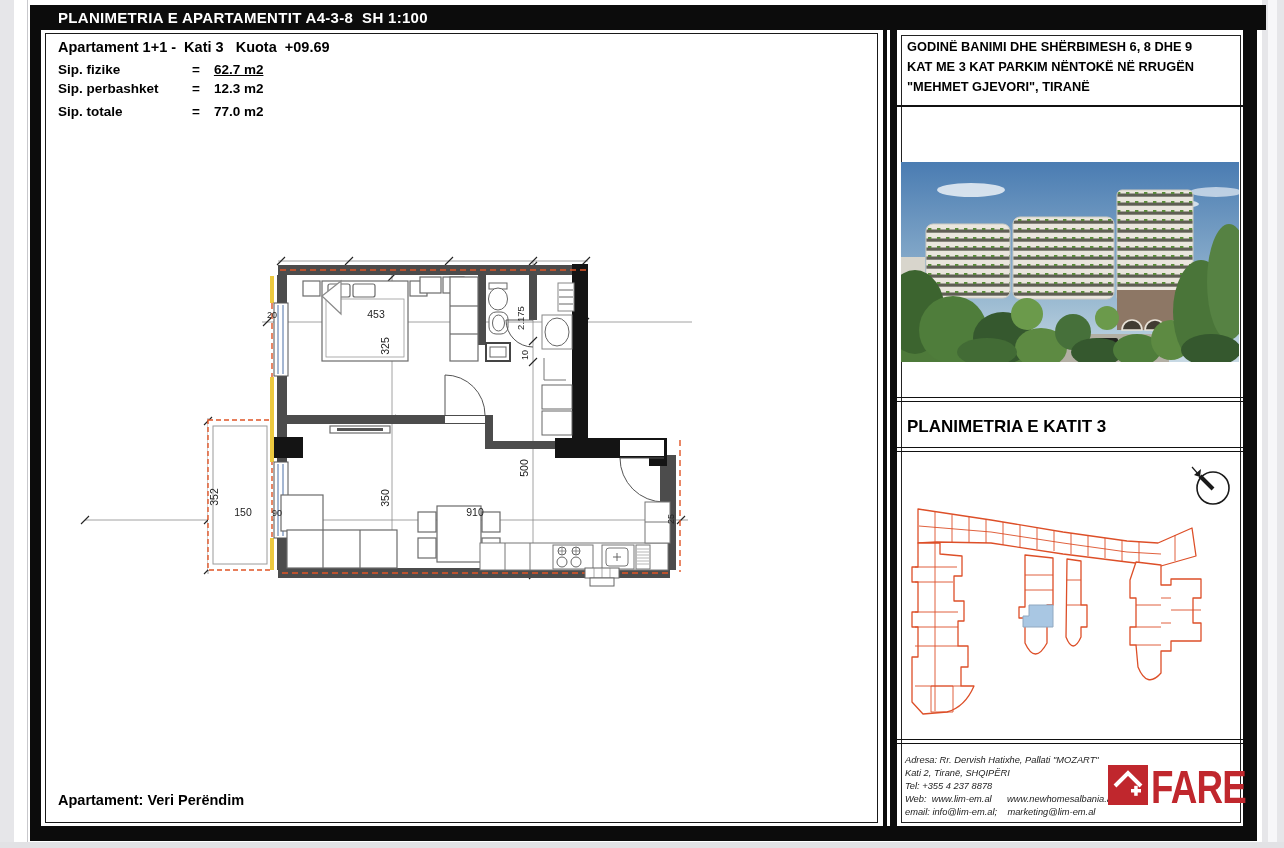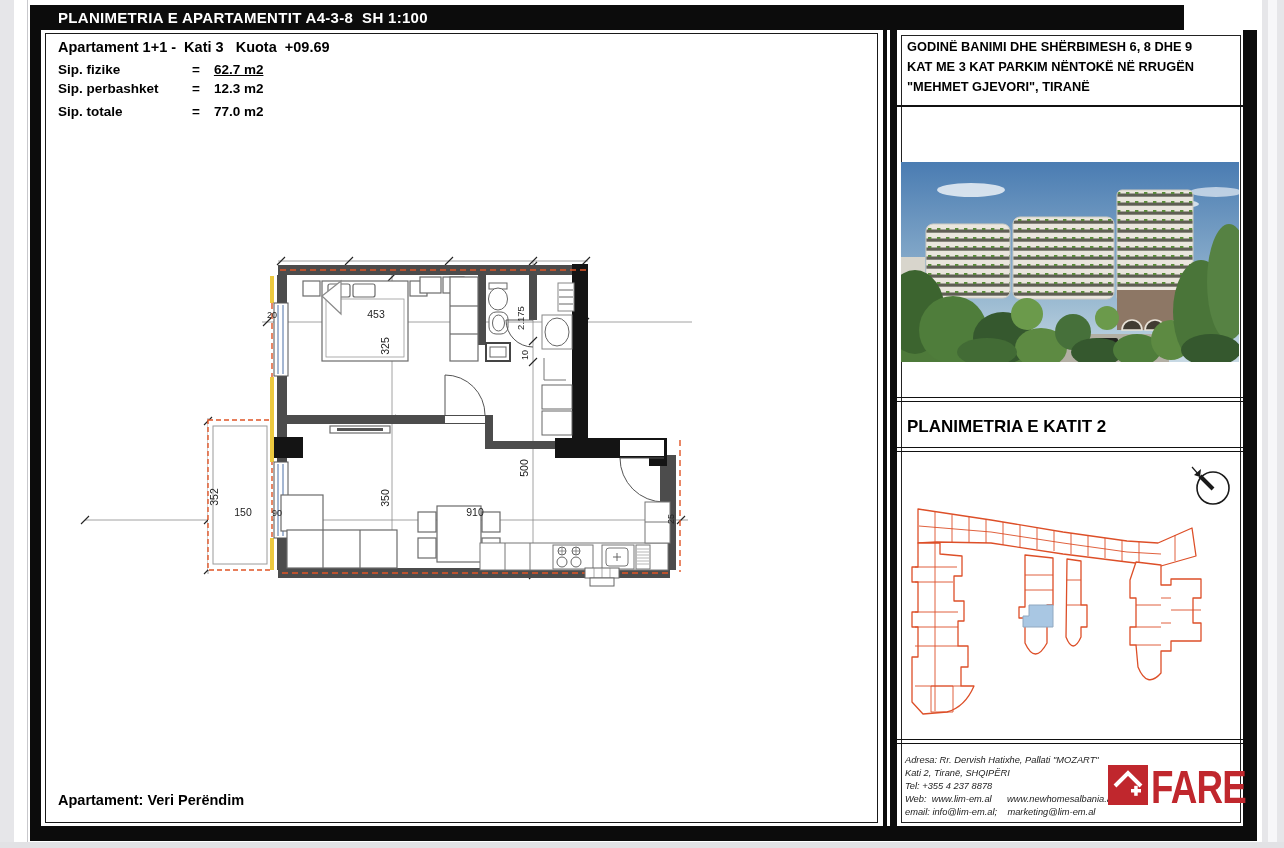--- a/index.html
+++ b/index.html
@@ -1,21 +1,21 @@
 <!DOCTYPE html>
 <html><head>
 <meta charset="utf-8">
 <style>
   html,body{margin:0;padding:0;}
   body{width:1284px;height:848px;background:#e6e6e9;font-family:"Liberation Sans",sans-serif;position:relative;overflow:hidden;}
   .abs{position:absolute;}
   .sheet{left:14px;top:0;width:1248px;height:842px;background:#ffffff;}
   .grayline{background:#c9c9cd;}
   .blackbar{background:#0c0c0c;}
-  .title-bar{left:30px;top:5px;width:1148px;height:25px;background:#0c0c0c;padding-left:6px;}
+  .title-bar{left:30px;top:5px;width:1236px;height:25px;background:#0c0c0c;}
   .title-text{left:28px;top:0;line-height:25px;color:#ffffff;font-weight:bold;font-size:15px;letter-spacing:.3px;white-space:pre;}
   .inner-border{border:1.5px solid #1a1a1a;}
   .info-title{left:58px;top:39px;font-size:14.5px;font-weight:bold;white-space:pre;}
   .info-row{font-size:13.5px;font-weight:bold;white-space:pre;}
   .orient{left:58px;top:792px;font-size:14.5px;font-weight:bold;}
   .desc-line{left:907px;font-size:12.8px;font-weight:bold;white-space:pre;}
   .divline{background:#111;height:1.5px;}
   .katit{left:907px;top:417px;font-size:17px;font-weight:bold;}
   .foot-line{left:905px;font-size:9.3px;font-style:italic;color:#1c1c1c;white-space:pre;}
   .fare-text{left:1151px;top:760px;font-size:46px;font-weight:bold;color:#c0272d;transform:scaleX(.80);transform-origin:left top;letter-spacing:-1px;}
@@ -283,21 +283,21 @@
     <ellipse cx="300" cy="150" rx="28" ry="52" fill="#4a7539"></ellipse>
     <ellipse cx="328" cy="120" rx="22" ry="58" fill="#568243"></ellipse>
     <ellipse cx="310" cy="188" rx="30" ry="16" fill="#35582e"></ellipse>
     <ellipse cx="206" cy="156" rx="12" ry="12" fill="#6b9a4b"></ellipse>
     <ellipse cx="86" cy="190" rx="30" ry="14" fill="#426b35"></ellipse>
   </g>
 </svg>
 
 <div class="abs divline" style="left:897px;top:397px;width:346px;height:1.2px;"></div>
 <div class="abs divline" style="left:897px;top:401px;width:346px;height:1.2px;"></div>
-<div class="abs katit">PLANIMETRIA E KATIT 2</div>
+<div class="abs katit">PLANIMETRIA E KATIT 3</div>
 <div class="abs divline" style="left:897px;top:447px;width:346px;height:1.2px;"></div>
 <div class="abs divline" style="left:897px;top:451px;width:346px;height:1.2px;"></div>
 
 <svg class="abs" style="left:895px;top:455px;" width="350" height="285" viewBox="0 0 350 285">
   <g>
     <circle cx="318" cy="33" r="16" fill="none" stroke="#1a1a1a" stroke-width="1.6"></circle>
     <line x1="305" y1="21" x2="318" y2="34" stroke="#1a1a1a" stroke-width="4"></line>
     <line x1="297" y1="12" x2="304" y2="20" stroke="#1a1a1a" stroke-width="1.2"></line>
     <polygon points="299,20 306,14 305,22" fill="#1a1a1a"></polygon>
   </g>

